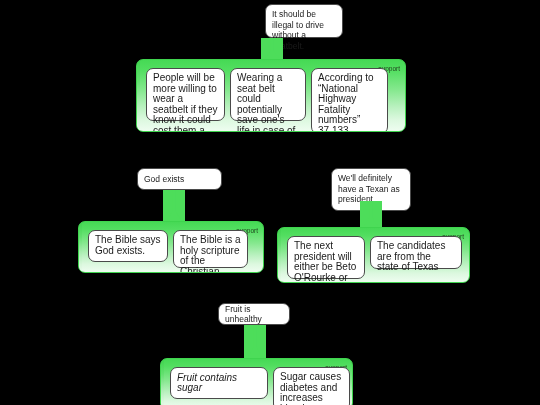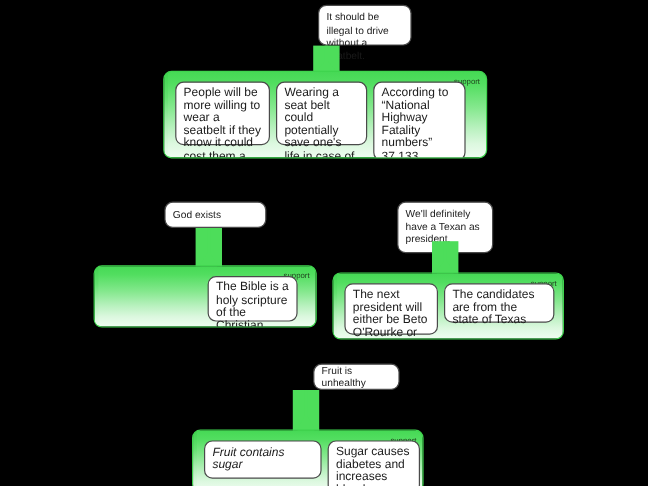--- a/index.html
+++ b/index.html
@@ -125,20 +125,21 @@
   <div class="connector" style="left:163px; top:190px; width:22px; height:32px;">
     <svg width="22" height="32" viewBox="0 0 22 32">
       <path d="M9.6 0 L12.4 0 L12.4 21 L18 30 L18 32 L4 32 L4 30 L9.6 21 Z" fill="#4ddd5a"></path>
     </svg>
   </div>
 
   <div class="support-box" style="left:78px; top:221px; width:186px; height:52px;">
 
     <span class="support-label" style="right:5px; top:5px;">support</span>
 
+    <div class="premise" style="left:9px; top:8px; width:80px; height:32px;">The Bible says God exists.</div>
 
     <div class="premise" style="left:94px; top:8px; width:75px; height:38px;">The Bible is a holy scripture of the Christian accidents.</div>
   </div>
 </div>
 
 <div>
 
   <div class="claim" style="left:331px; top:168px; width:80px; height:43px;">We'll definitely have a Texan as president.</div>
 
   <div class="connector" style="left:360px; top:201px; width:22px; height:27px;">
@@ -152,21 +153,21 @@
     <span class="support-label" style="right:5px; top:5px;">support</span>
 
     <div class="premise" style="left:9px; top:8px; width:78px; height:43px;">The next president will either be Beto O'Rourke or Ted Cruz</div>
 
     <div class="premise" style="left:92px; top:8px; width:92px; height:33px;">The candidates are from the state of Texas</div>
   </div>
 </div>
 
 <div>
 
-  <div class="claim" style="left:218px; top:303px; width:72px; height:22px; display:flex; align-items:center;margin-left:43px;">Fruit is unhealthy</div>
+  <div class="claim" style="left:218px; top:303px; width:72px; height:22px; display:flex; align-items:center;">Fruit is unhealthy</div>
 
   <div class="connector" style="left:244px; top:325px; width:22px; height:34px;">
     <svg width="22" height="34" viewBox="0 0 22 34">
       <path d="M9.6 0 L12.4 0 L12.4 22 L18 32 L18 34 L4 34 L4 32 L9.6 22 Z" fill="#4ddd5a"></path>
     </svg>
   </div>
 
   <div class="support-box" style="left:160px; top:358px; width:193px; height:52px;">
 
     <span class="support-label" style="right:5px; top:5px;">support</span>

